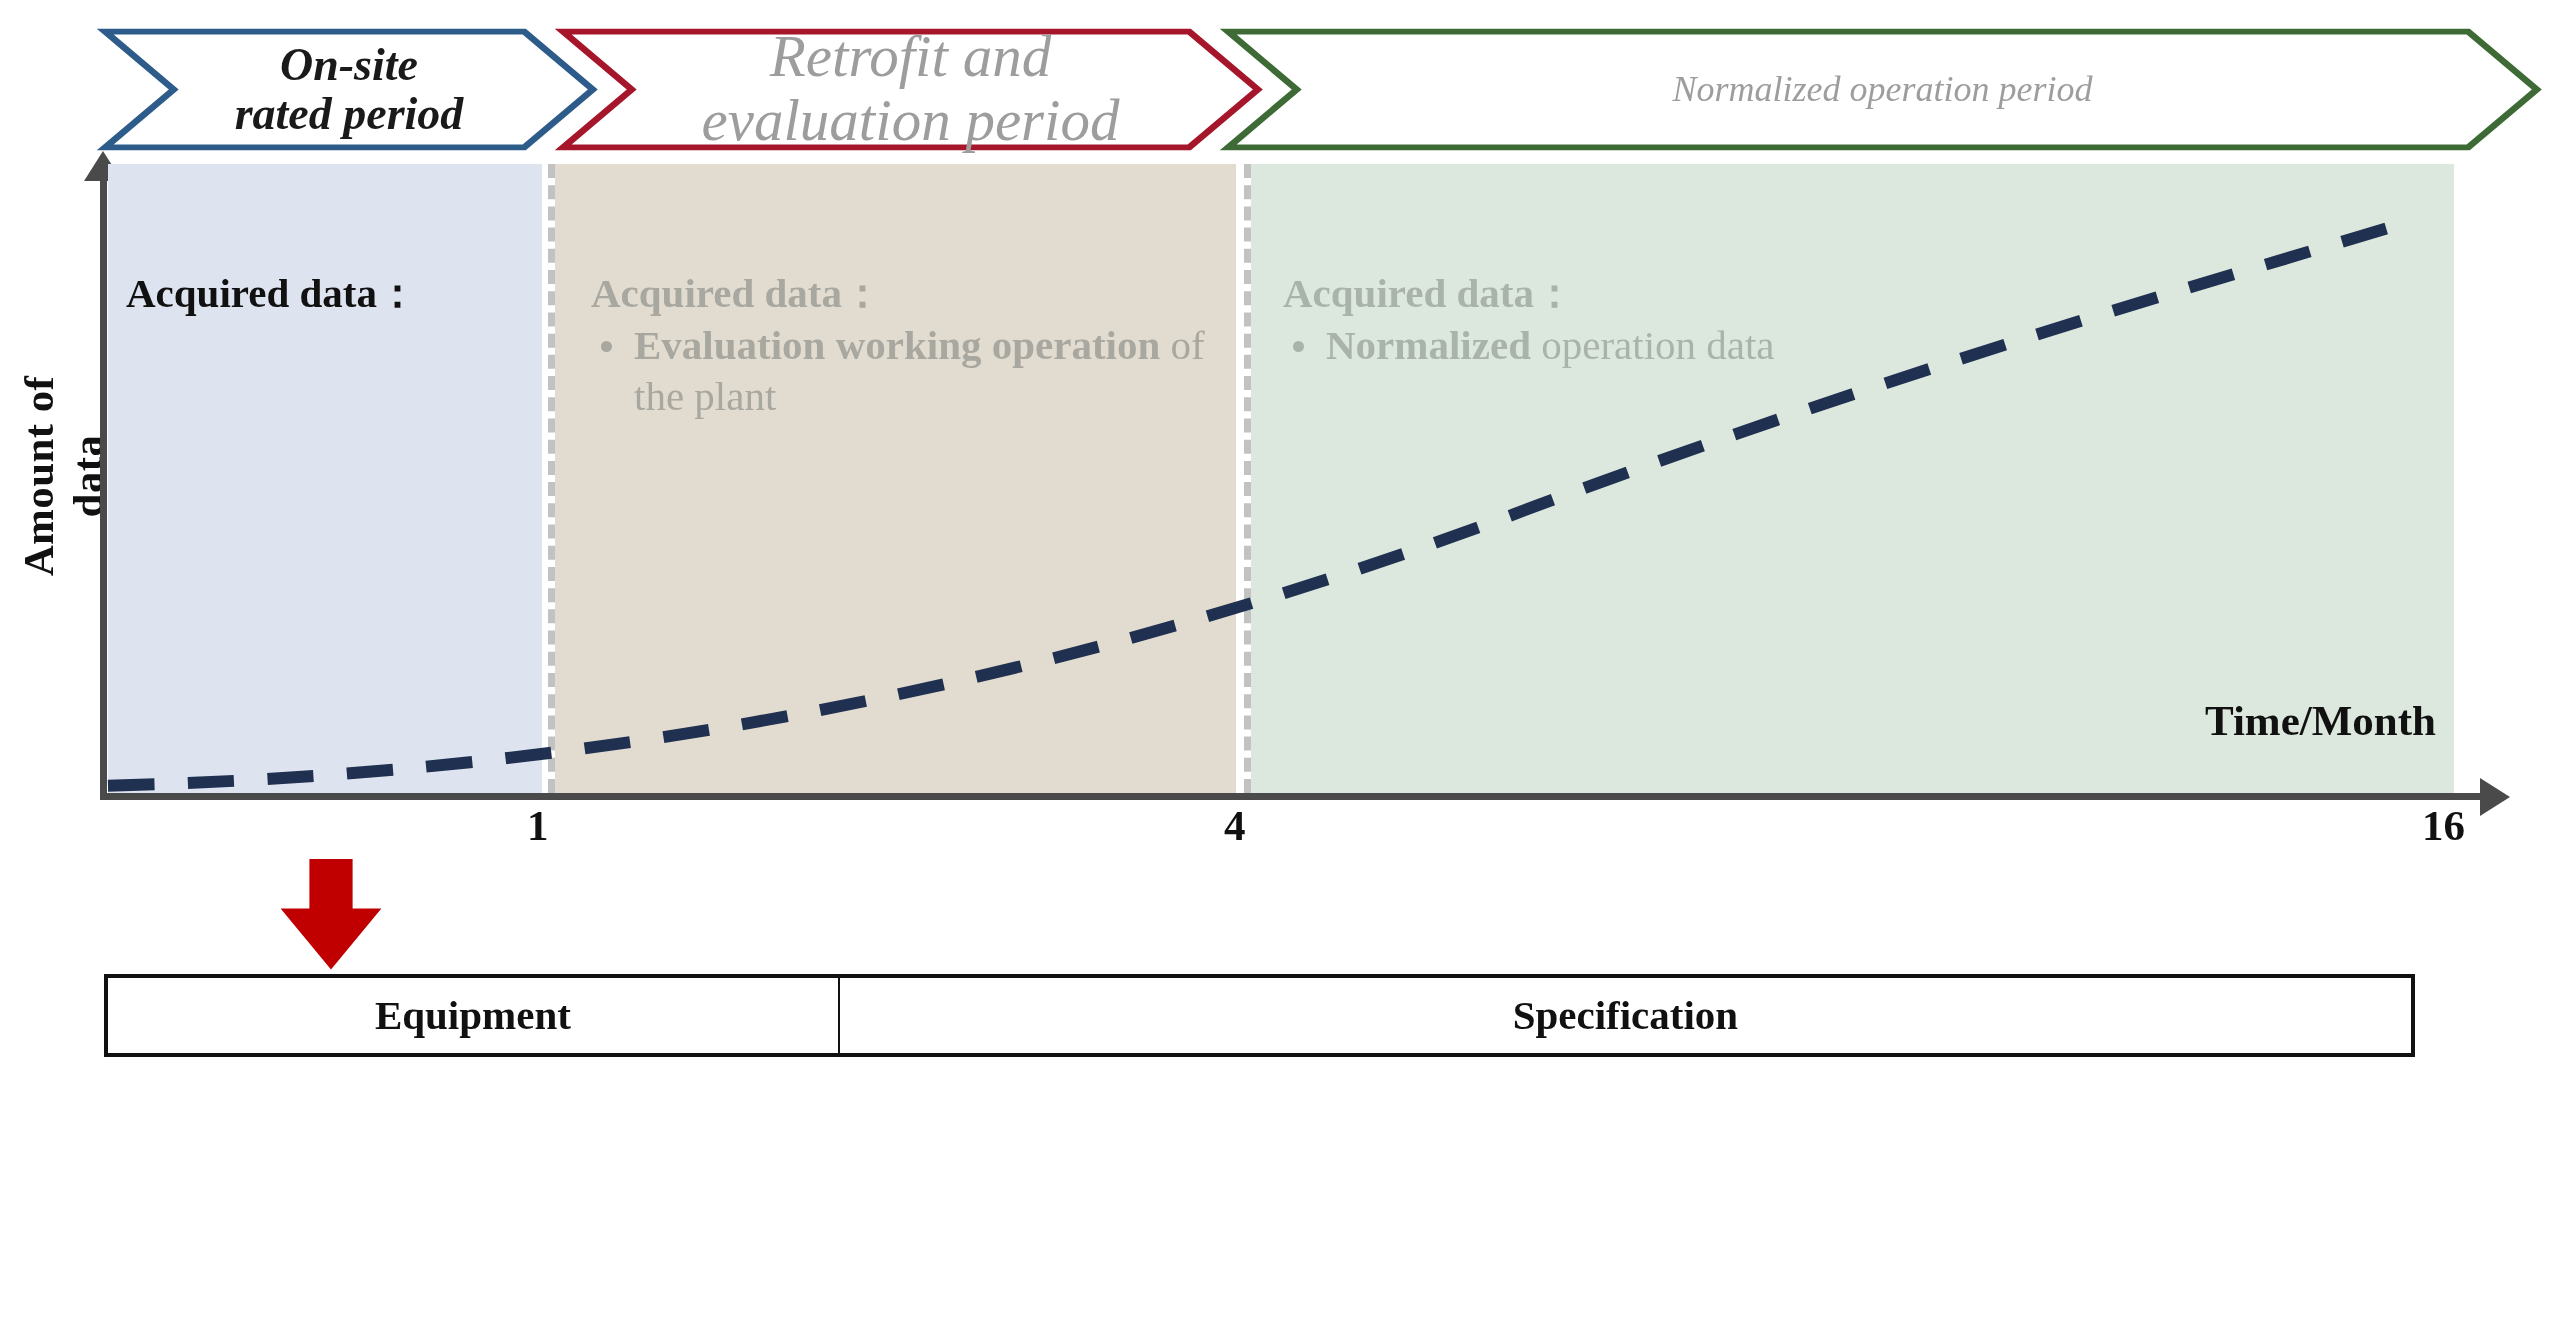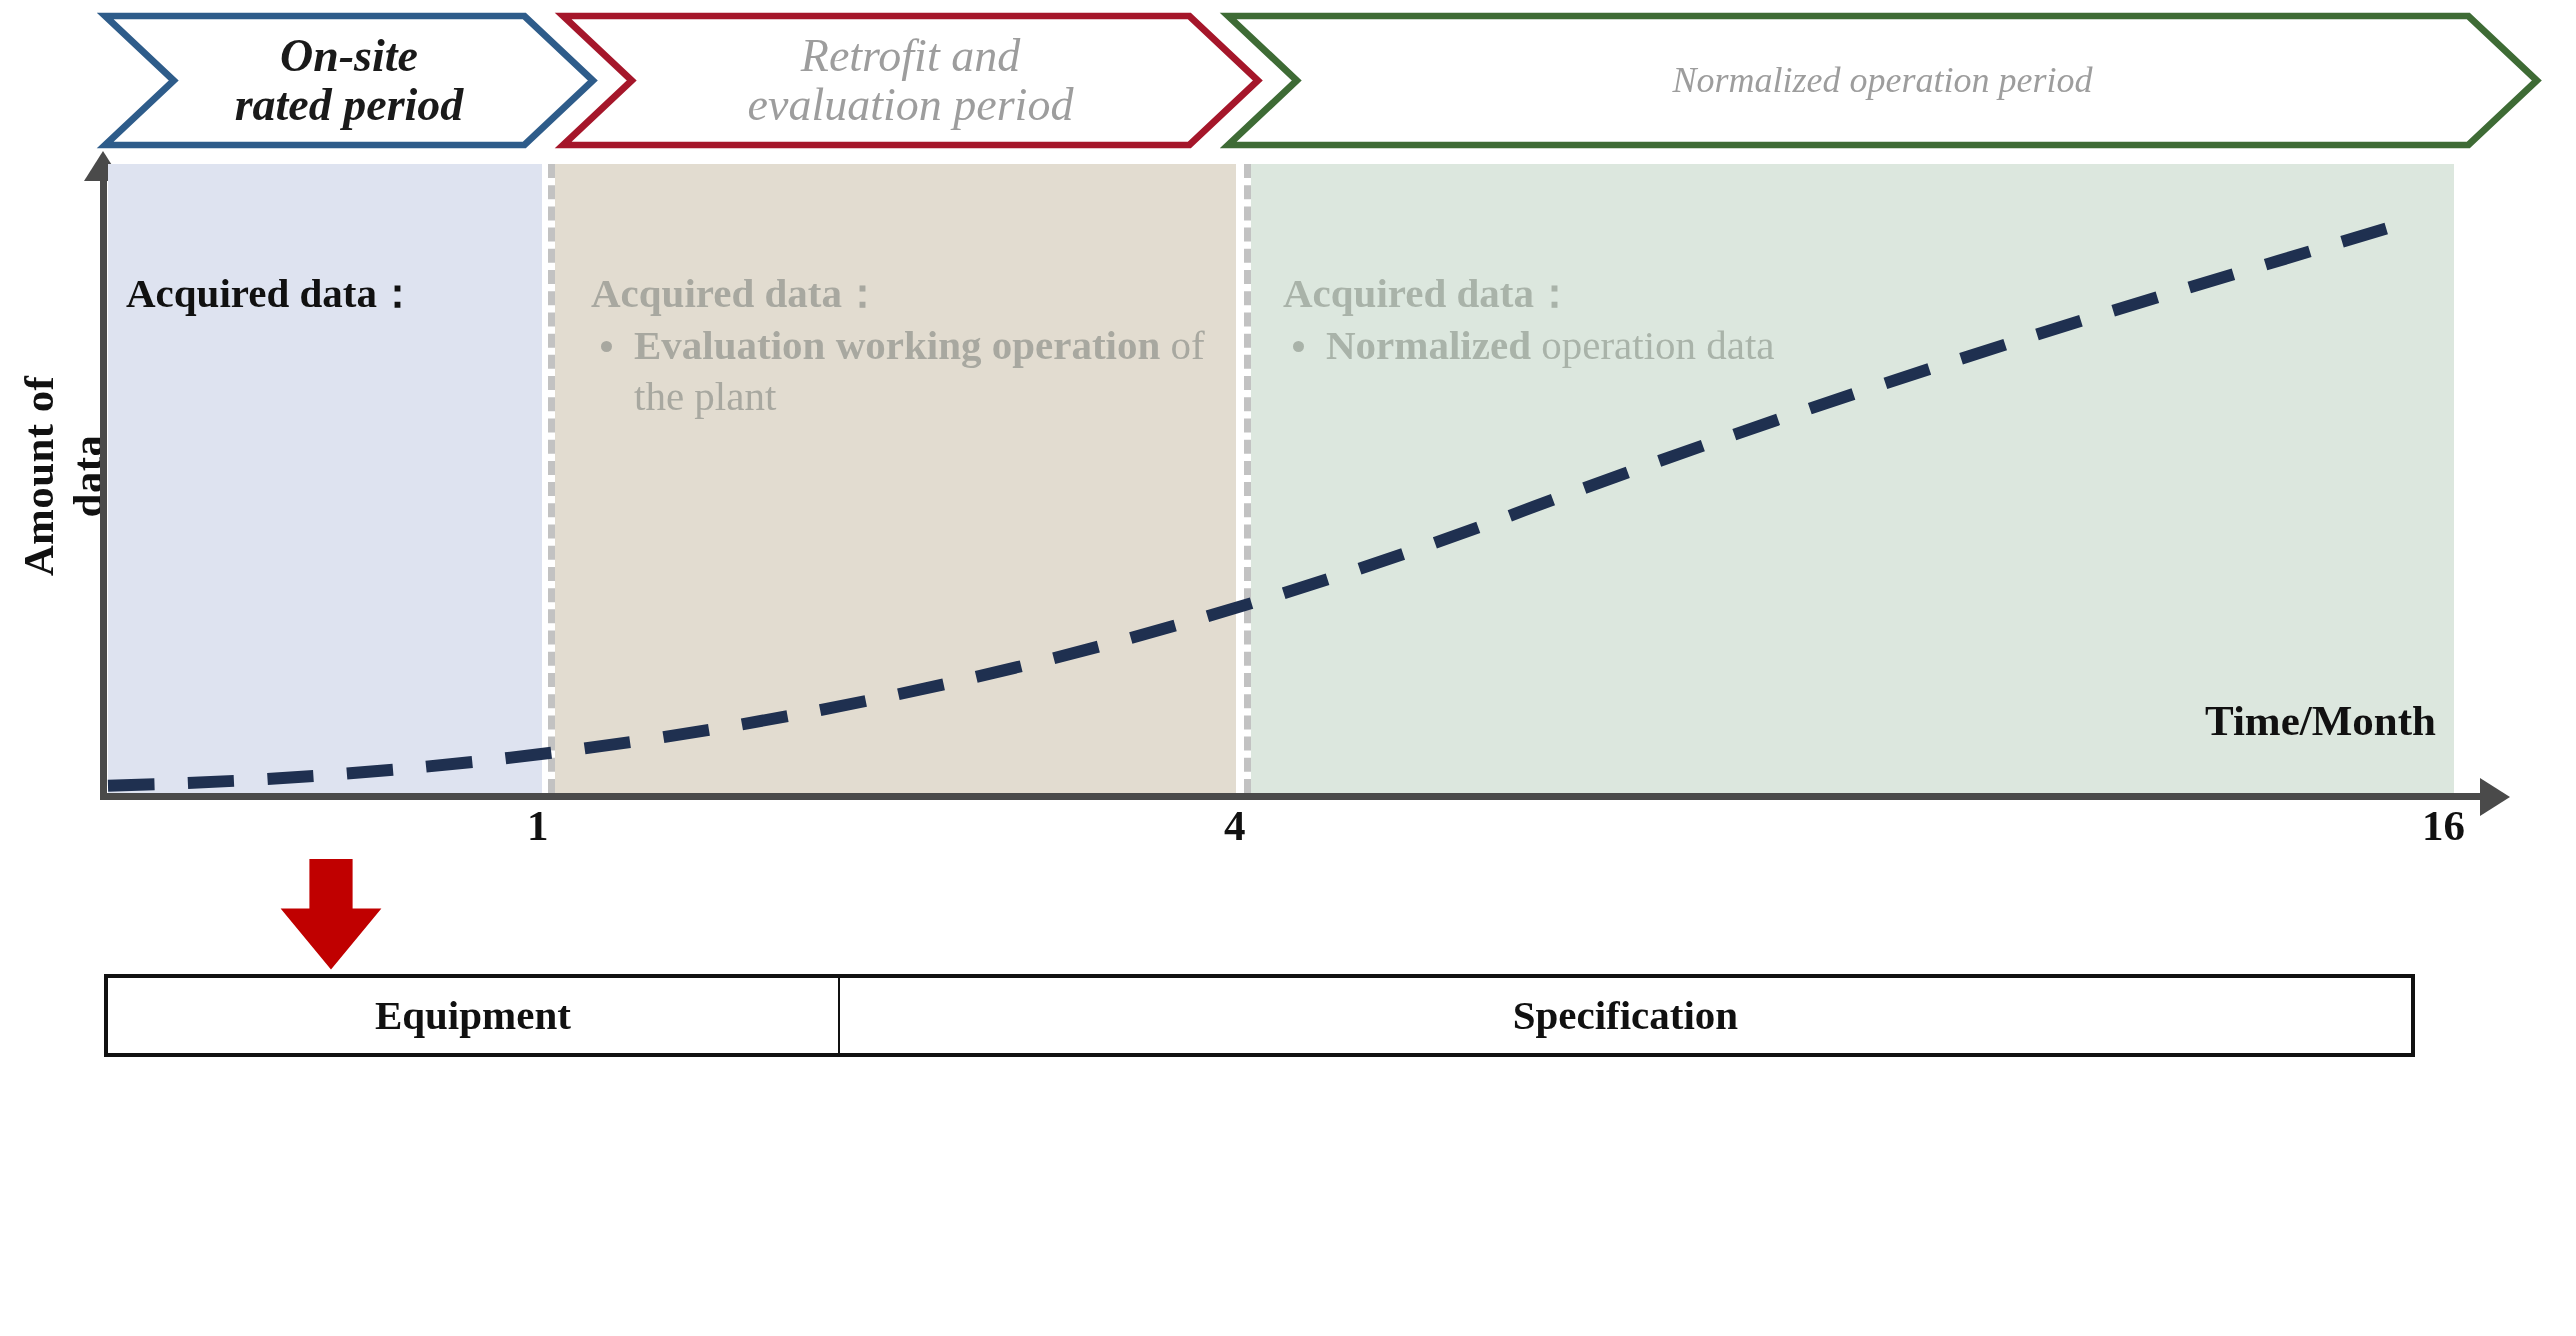--- a/index.html
+++ b/index.html
@@ -1,32 +1,32 @@
 <!DOCTYPE html>
 <html style="font-size:12.7px"><head>
 <meta charset="utf-8">
 <style>
   html,body{margin:0;padding:0;background:#fff;}
   body{width:2576px;height:1336px;position:relative;font-family:"Liberation Serif",serif;overflow:hidden;}
 
   
   #banner{position:absolute;left:102px;top:12.7px;width:2438px;height:148px;}
-  .chev{position:absolute;top:0;height:135px;}
+  .chev{position:absolute;top:16px;height:121px;}
   .chev svg{position:absolute;left:0;top:0;width:100%;height:100%;overflow:visible;}
   .chev .lbl{position:absolute;left:0;top:0;width:100%;height:100%;
     display:flex;flex-direction:column;align-items:center;justify-content:center;
     font-style:italic;line-height:1.08;text-align:center;pointer-events:none;}
   .chev .lbl span{display:block;}
 
   #chev1{left:0;width:494px;}
   #chev2{left:458px;width:701px;}
   #chev3{left:1123px;width:1315px;}
 
   #chev1 .lbl{font-size:46px;font-weight:bold;color:#1a1a1a;}
-  #chev2 .lbl{font-size:46px;font-weight:normal;color:#9d9d9d;font-style:italic;}
+  #chev2 .lbl{font-size:59px;font-weight:normal;color:#9d9d9d;font-style:italic;}
   #chev3 .lbl{font-size:36px;font-weight:normal;color:#9d9d9d;}
 
   
   #chart{position:absolute;left:0;top:164px;width:2576px;height:717px;}
 
   #ylabel{position:absolute;left:-49px;top:263px;width:223px;
     transform:rotate(-90deg);text-align:center;
     font-size:43px;font-weight:bold;color:#111;letter-spacing:0.4px;}
 
   #yaxis{position:absolute;left:100px;top:12.7px;width:7.2px;height:621px;background:#4a4a4a;}

